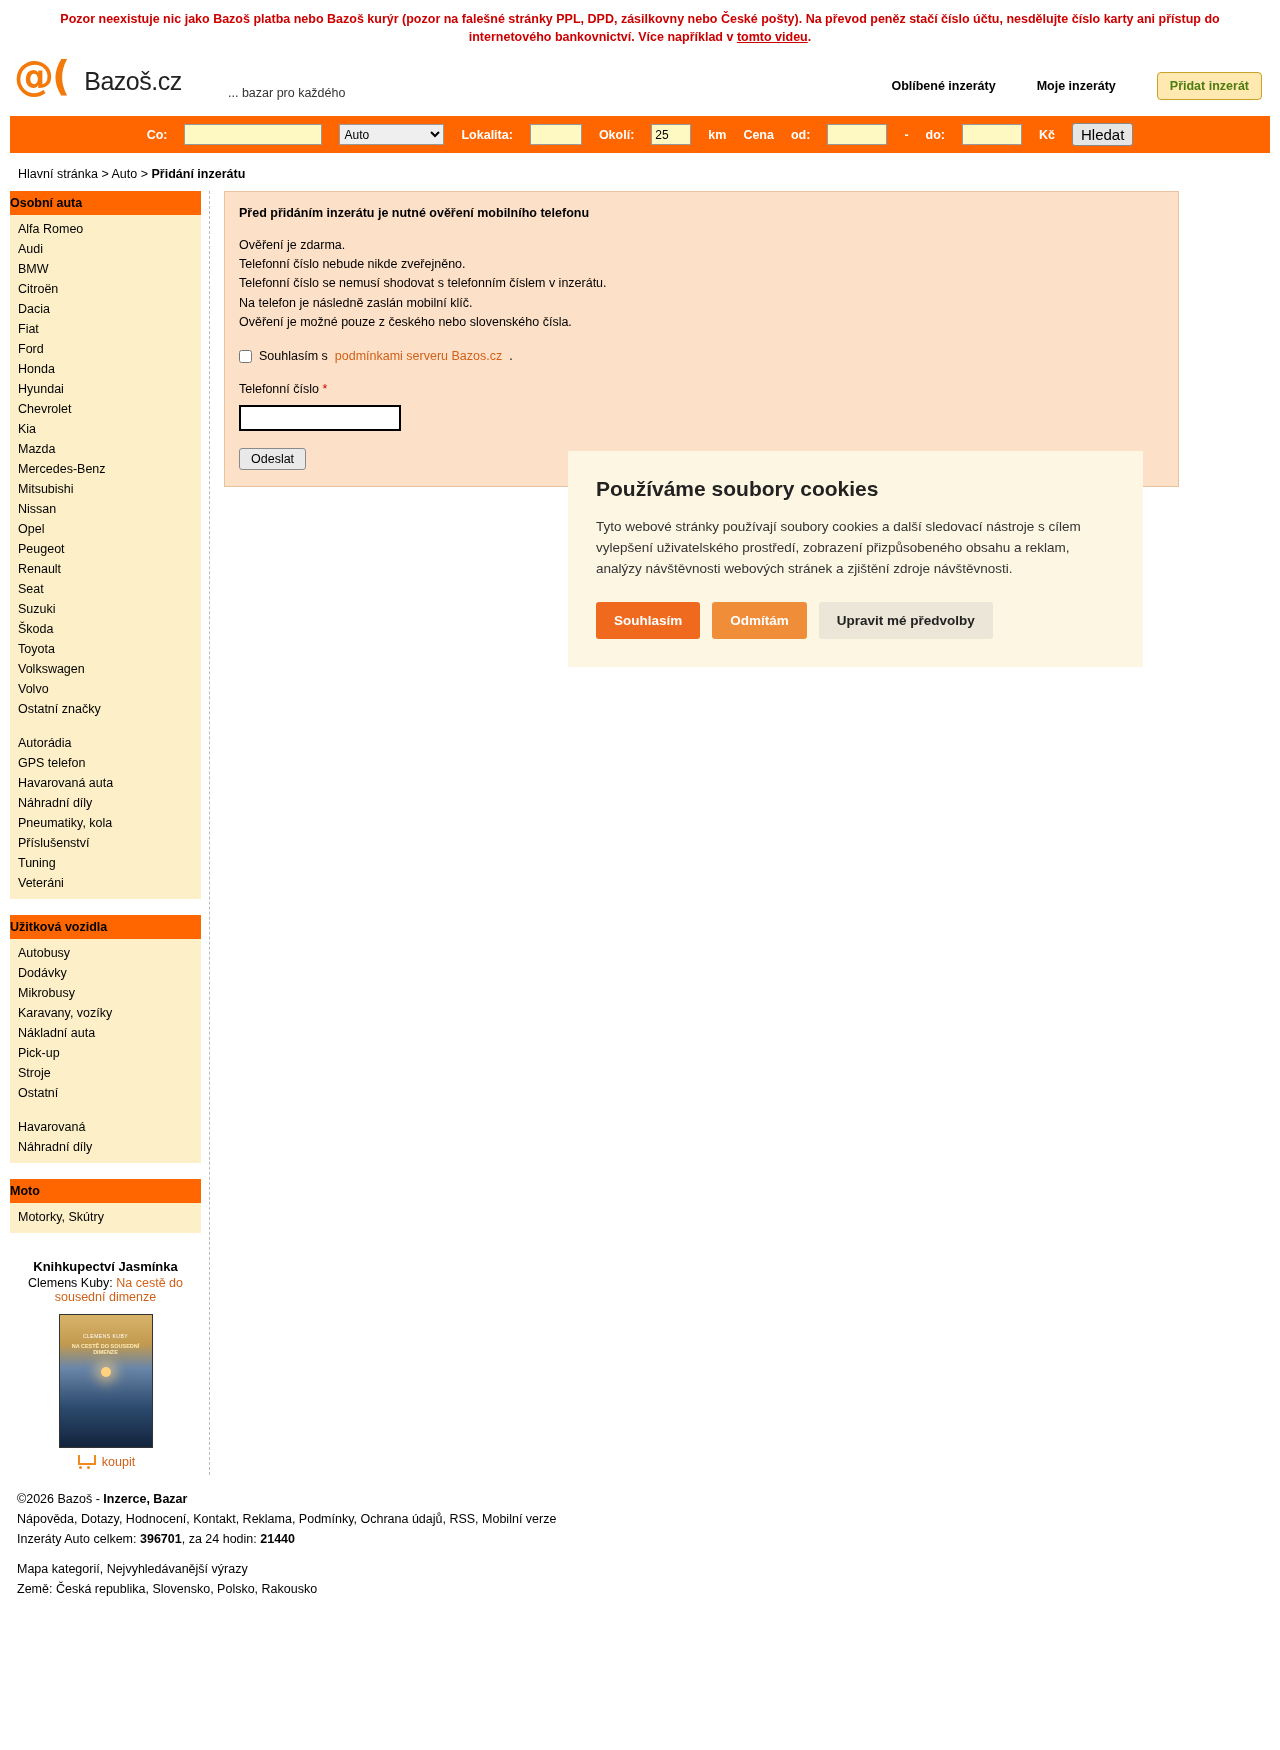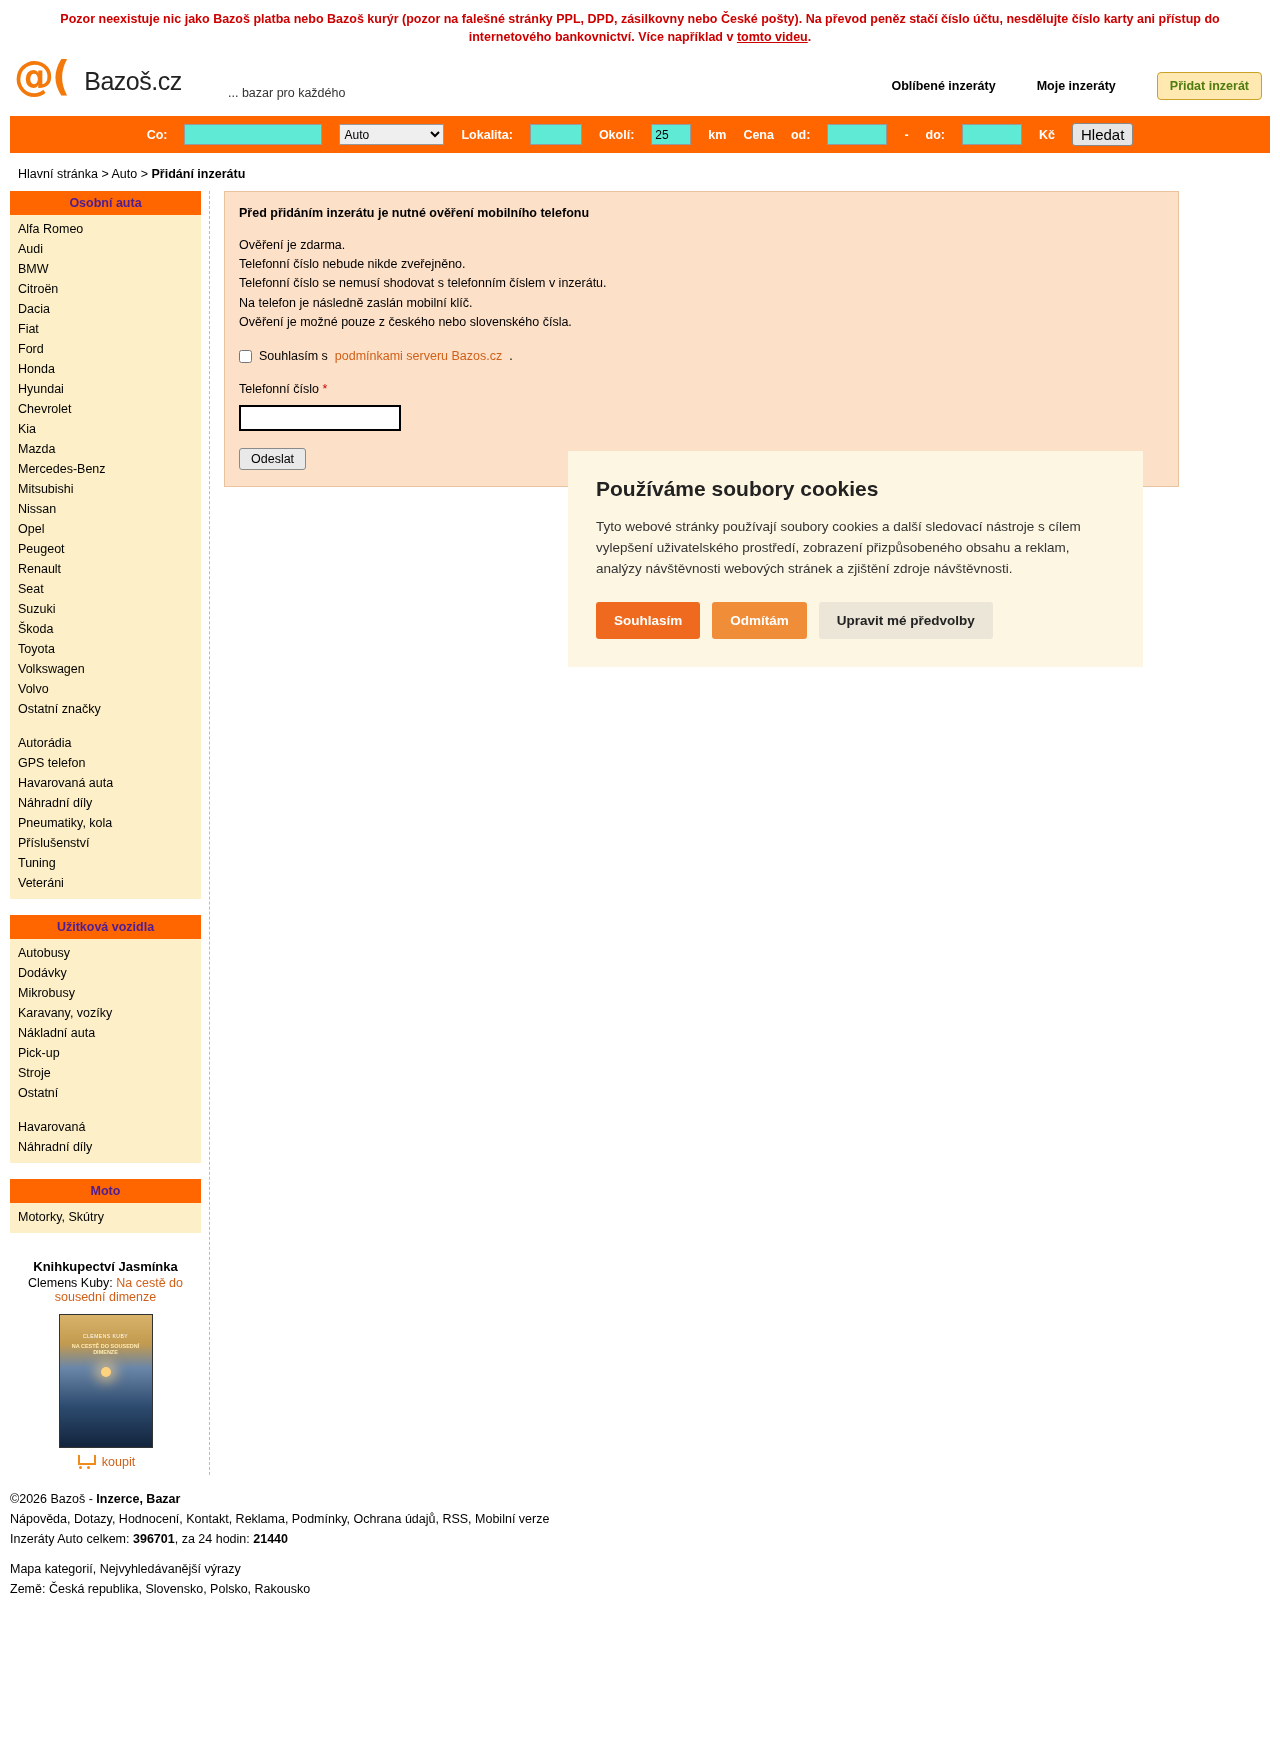--- a/index.html
+++ b/index.html
@@ -101,21 +101,21 @@
     font-size: 12.5px;
     color: #fff;
     font-weight: bold;
   }
   .searchbar label { color: #fff; font-weight: bold; }
   .searchbar input[type=text] {
     border: 1px solid #999;
     height: 17px;
     font-size: 12px;
     padding: 1px 3px;
-    background: #5eead4;
+    background: #fef9c3;
   }
   .in-co { width: 130px; }
   .in-lok { width: 44px; }
   .in-okoli { width: 32px; }
   .in-cena { width: 52px; }
   .searchbar select {
     font-size: 12px;
     height: 21px;
     width: 105px;
     border: 1px solid #999;
@@ -154,25 +154,25 @@
   .content {
     flex: 1;
     padding-left: 14px;
     position: relative;
   }
 
   
   .cat-block { margin-bottom: 16px; }
   .cat-head {
     background: #ff6600;
-    color: #4c1d95;
-    font-weight: bold;
-    font-size: 12.5px;
-    text-align: center;
-    padding: 5px 12px;
+    color: #000000;
+    font-weight: bold;
+    font-size: 12.5px;
+    text-align: left;
+    padding: 5px 0;
   }
   .cat-list {
     background: #fdf0c8;
     padding: 4px 0 6px 0;
   }
   .cat-list a {
     display: block;
     padding: 3px 0 3px 8px;
     font-size: 12.5px;
     color: #000;
@@ -300,21 +300,21 @@
     padding: 11px 18px;
     cursor: pointer;
     color: #fff;
   }
   .ck-accept { background: #ef6a1e; }
   .ck-reject { background: #f08d38; }
   .ck-custom { background: #ebe6d8; color: #222; }
 
   
   .footer {
-    padding: 14px 10px 20px 10px;
+    padding: 14px 10px 20px 17px;
     font-size: 12.5px;
     line-height: 1.6;
   }
   .footer a { color: #000; text-decoration: none; }
   .footer .sep { height: 10px; }
 </style>
 </head>
 <body>
 
 <div class="page">

